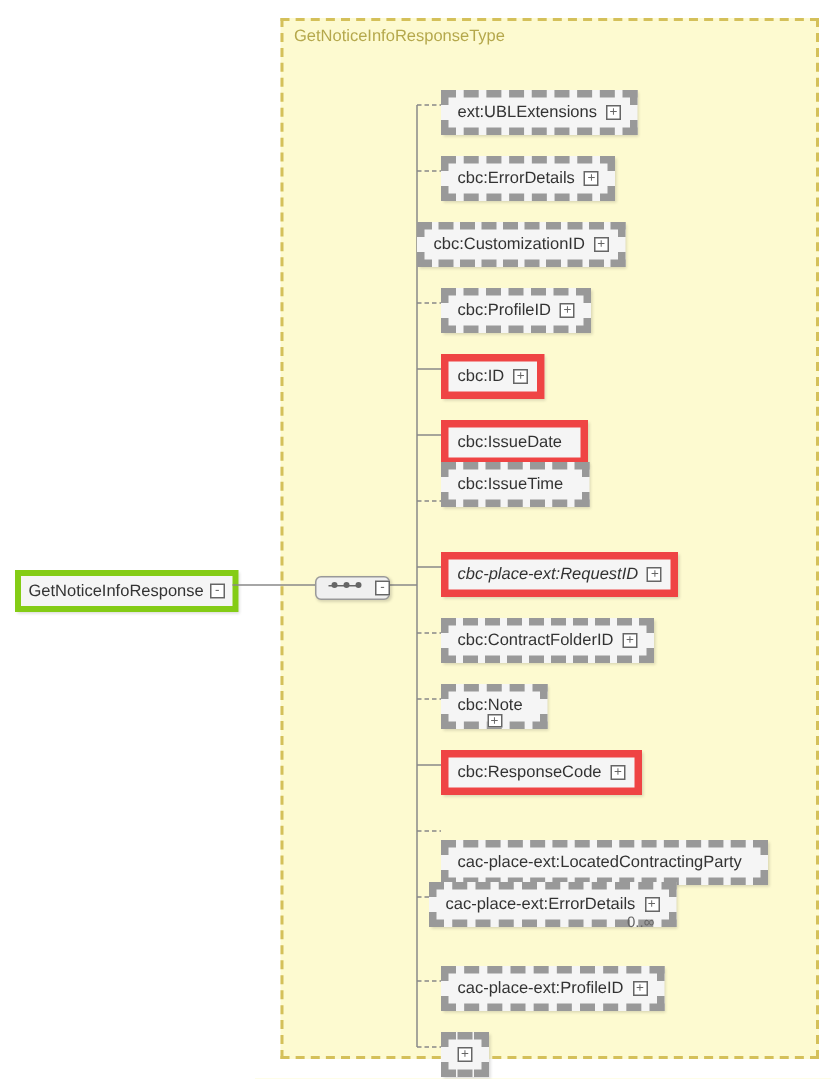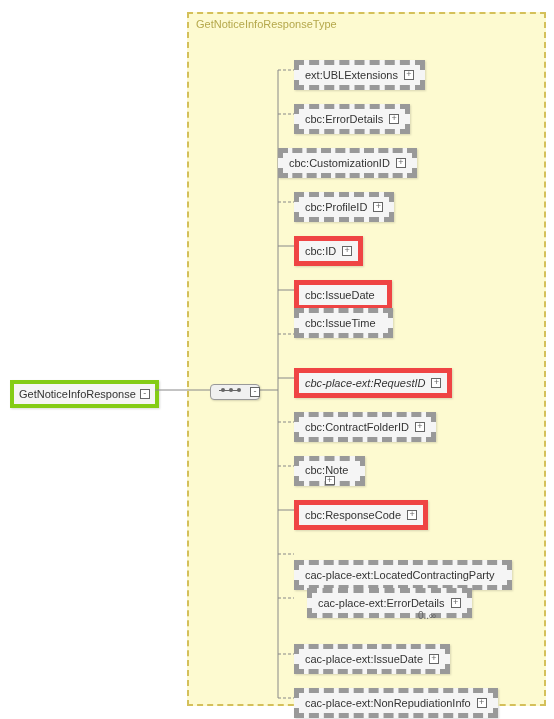--- a/index.html
+++ b/index.html
@@ -237,28 +237,27 @@
         <span class="label">cbc:Note</span>
         <span class="expander">+</span>
       </div>
       <div class="child-box" style="left: 294px; top: 500px;">
         <span class="label">cbc:ResponseCode</span>
         <span class="expander">+</span>
       </div>
       <div class="child-box optional" style="left: 294px; top: 544px; margin-top: 16px;">
         <span class="label">cac-place-ext:LocatedContractingParty</span>
       </div>
-      <div class="child-box optional" style="left: 307px; top: 588px;">
+      <div class="child-box optional" style="left: 286px; top: 588px;">
         <span class="label">cac-place-ext:ErrorDetails</span>
         <span class="expander">+</span>
       </div>
       <div class="cardinality" style="left: 418px; top: 610px;">0..∞</div>
       <div class="child-box optional" style="left: 294px; top: 644px;">
-        <span class="label">cac-place-ext:IssueDate</span>
+        <span class="label">cac-place-ext:ProfileID</span>
         <span class="expander">+</span>
       </div>
       <div class="child-box optional" style="left: 294px; top: 688px;">
-        <span class="label">cac-place-ext:NonRepudiationInfo</span>
         <span class="expander">+</span>
       </div>
     </div>
 
 </div>
 
 </body></html>

